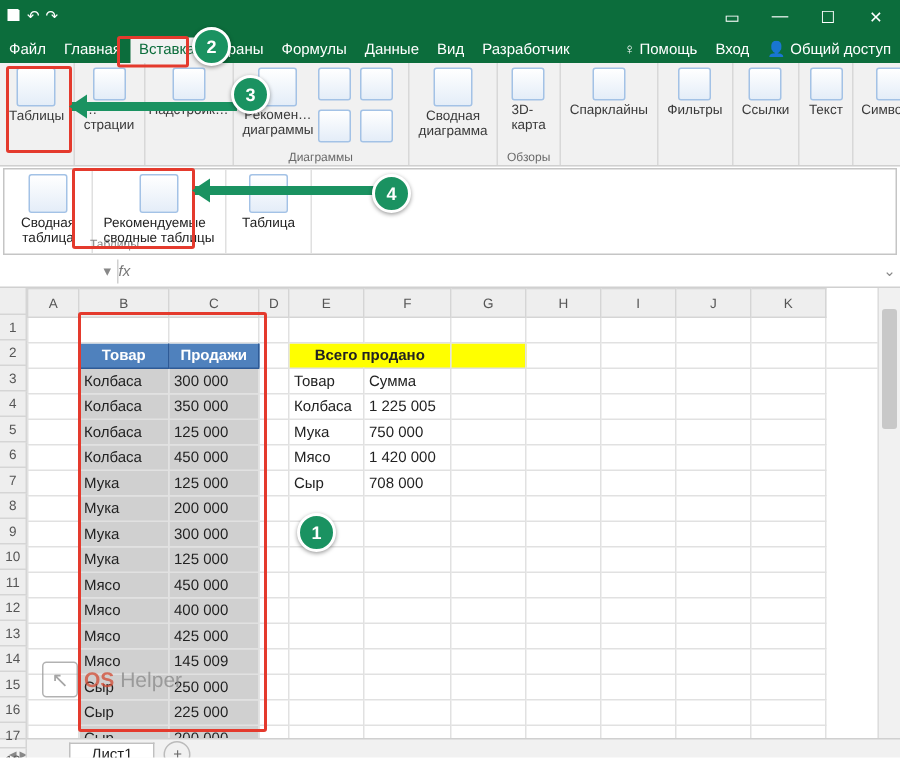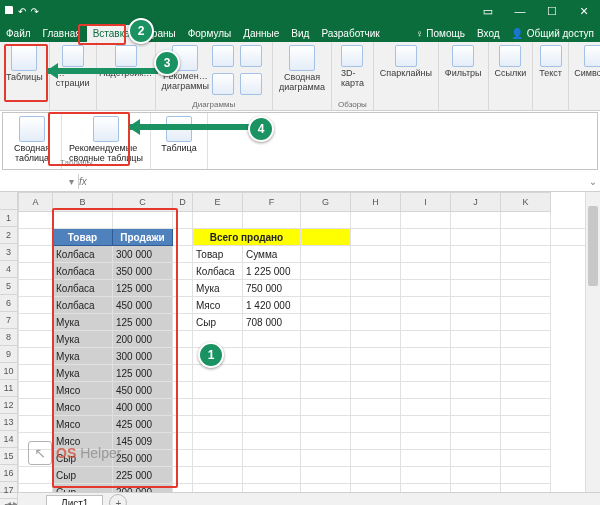--- a/index.html
+++ b/index.html
@@ -265,21 +265,21 @@
             <td></td>
             <td></td>
             <td></td>
           </tr>
           <tr>
             <td></td>
             <td class="sel">Колбаса</td>
             <td class="sel num">350 000</td>
             <td></td>
             <td class="tbl2">Колбаса</td>
-            <td class="tbl2 num">1 225 000</td>
+            <td class="tbl2 num">1 225 005</td>
             <td></td>
             <td></td>
             <td></td>
             <td></td>
             <td></td>
           </tr>
           <tr>
             <td></td>
             <td class="sel">Колбаса</td>
             <td class="sel num">125 000</td>

